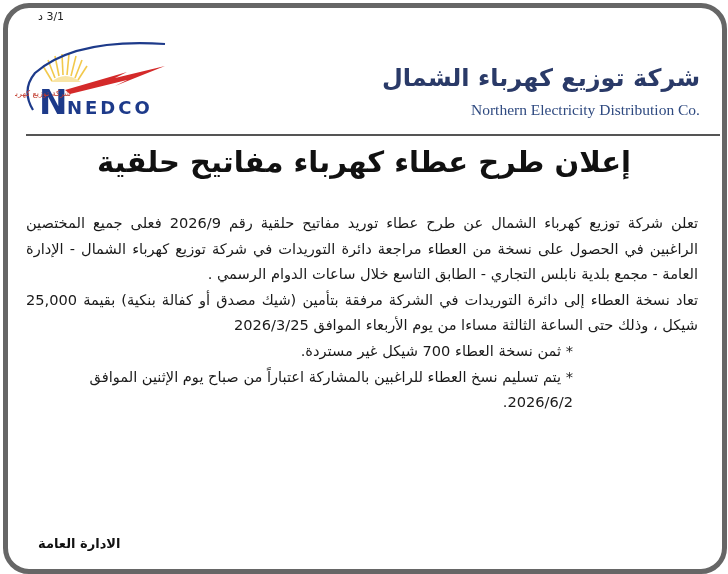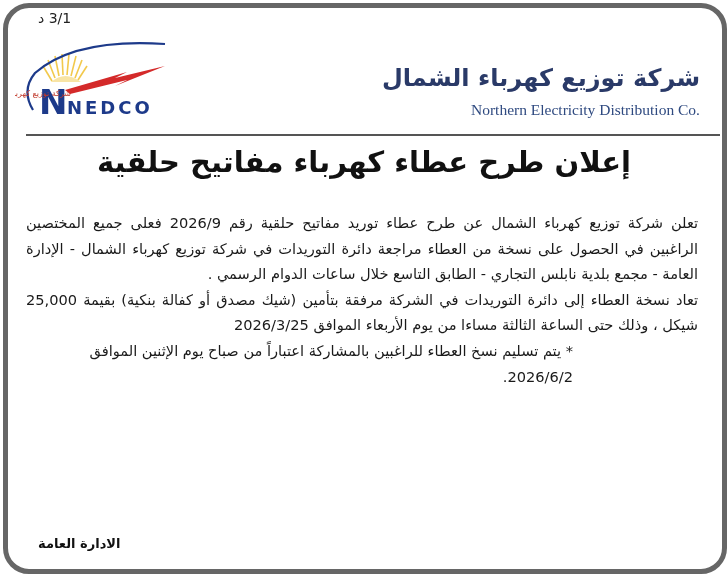--- a/index.html
+++ b/index.html
@@ -3,21 +3,21 @@
   <meta charset="utf-8">
   <style>
     html, body { margin: 0; padding: 0; background: #ffffff; }
     body { width: 728px; height: 574px; position: relative; overflow: hidden; font-family: "DejaVu Sans", sans-serif; }
     .frame {
       position: absolute; left: 3px; top: 3px; width: 714px; height: 561px;
       border: 5px solid #666666; border-radius: 26px; background: #fff;
       box-sizing: content-box;
     }
     .page-num {
-      position: absolute; left: 38px; top: 10px; font-size: 14px; color: #222;
+      position: absolute; left: 38px; top: 10px; font-size: 11px; color: #222;
       direction: rtl; font-family: "DejaVu Sans", sans-serif;
     }
     .logo { position: absolute; left: 15px; top: 38px; width: 170px; height: 90px; }
     .company-ar {
       position: absolute; right: 28px; top: 64px; font-size: 24px; font-weight: bold;
       color: #2a3a68; direction: rtl; font-family: "DejaVu Sans", sans-serif; letter-spacing: 0.5px;
     }
     .company-en {
       position: absolute; right: 28px; top: 101px; font-size: 15.5px; color: #2f4a80;
       font-family: Liberation Serif, serif;
@@ -79,17 +79,18 @@
 <div class="company-en">Northern Electricity Distribution Co.</div>
 
 <div class="divider"></div>
 
 <div class="title">إعلان طرح عطاء كهرباء مفاتيح حلقية</div>
 
 <div class="body-text">
   <p>تعلن شركة توزيع كهرباء الشمال عن طرح عطاء توريد مفاتيح حلقية رقم 2026/9 فعلى جميع المختصين الراغبين في الحصول على نسخة من العطاء مراجعة دائرة التوريدات في شركة توزيع كهرباء الشمال - الإدارة العامة - مجمع بلدية نابلس التجاري - الطابق التاسع خلال ساعات الدوام الرسمي .</p>
   <p>تعاد نسخة العطاء إلى دائرة التوريدات في الشركة مرفقة بتأمين (شيك مصدق أو كفالة بنكية) بقيمة 25,000 شيكل ، وذلك حتى الساعة الثالثة مساءا من يوم الأربعاء الموافق 2026/3/25</p>
   <ul class="bullets">
+    <li class="indent">* ثمن نسخة العطاء 700 شيكل غير مستردة.</li>
     <li class="indent2">* يتم تسليم نسخ العطاء للراغبين بالمشاركة اعتباراً من صباح يوم الإثنين الموافق 2026/6/2.</li>
   </ul>
 </div>
 
 <div class="signature">الادارة العامة</div>
 
 </body></html>

